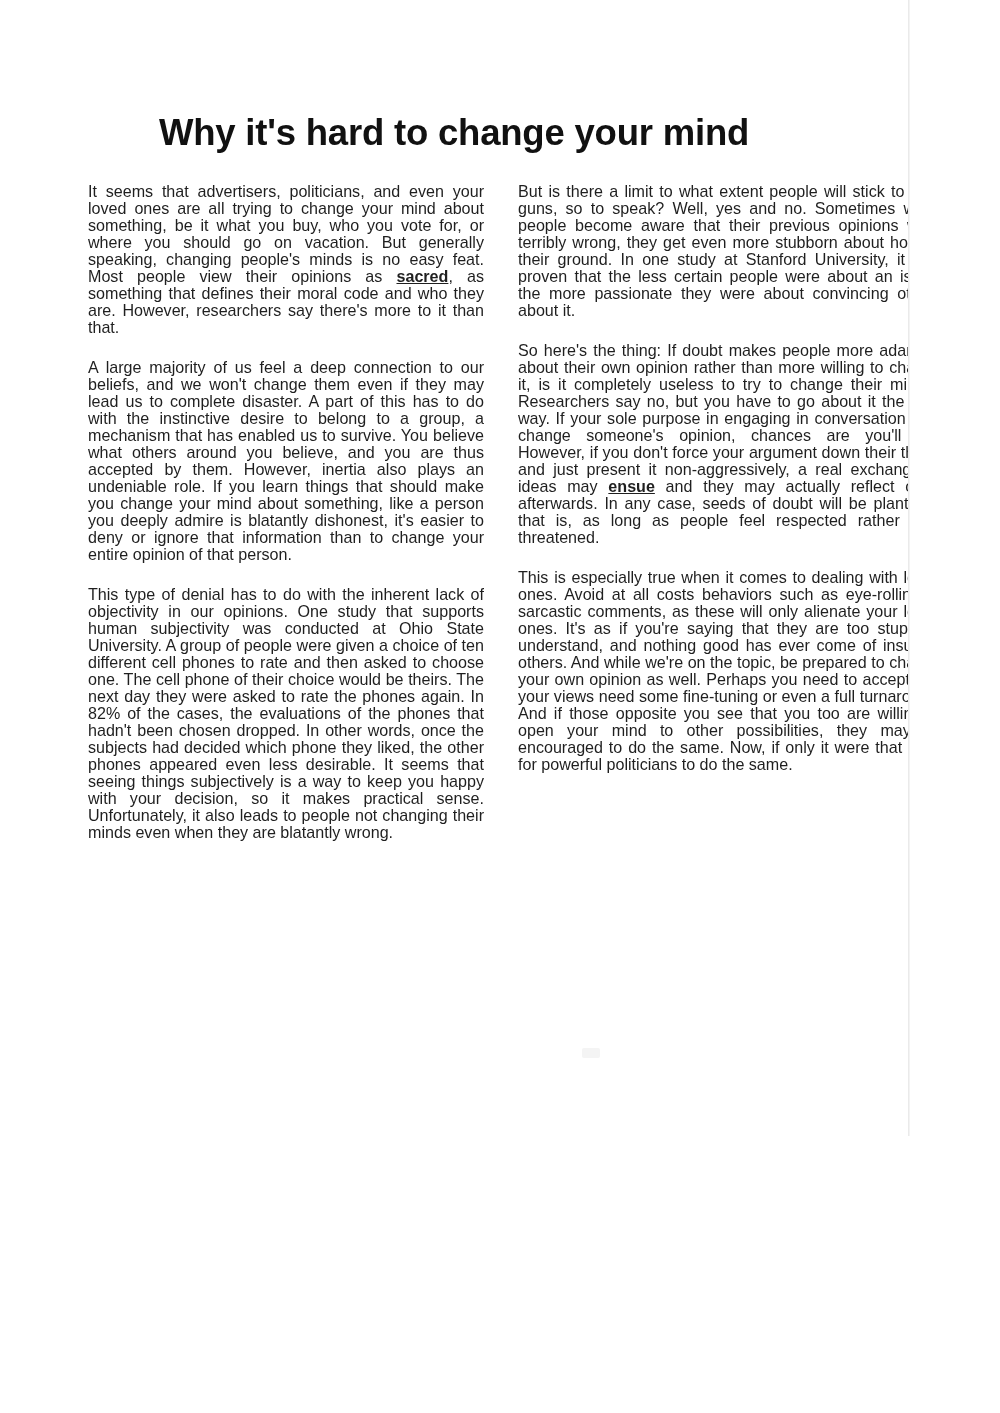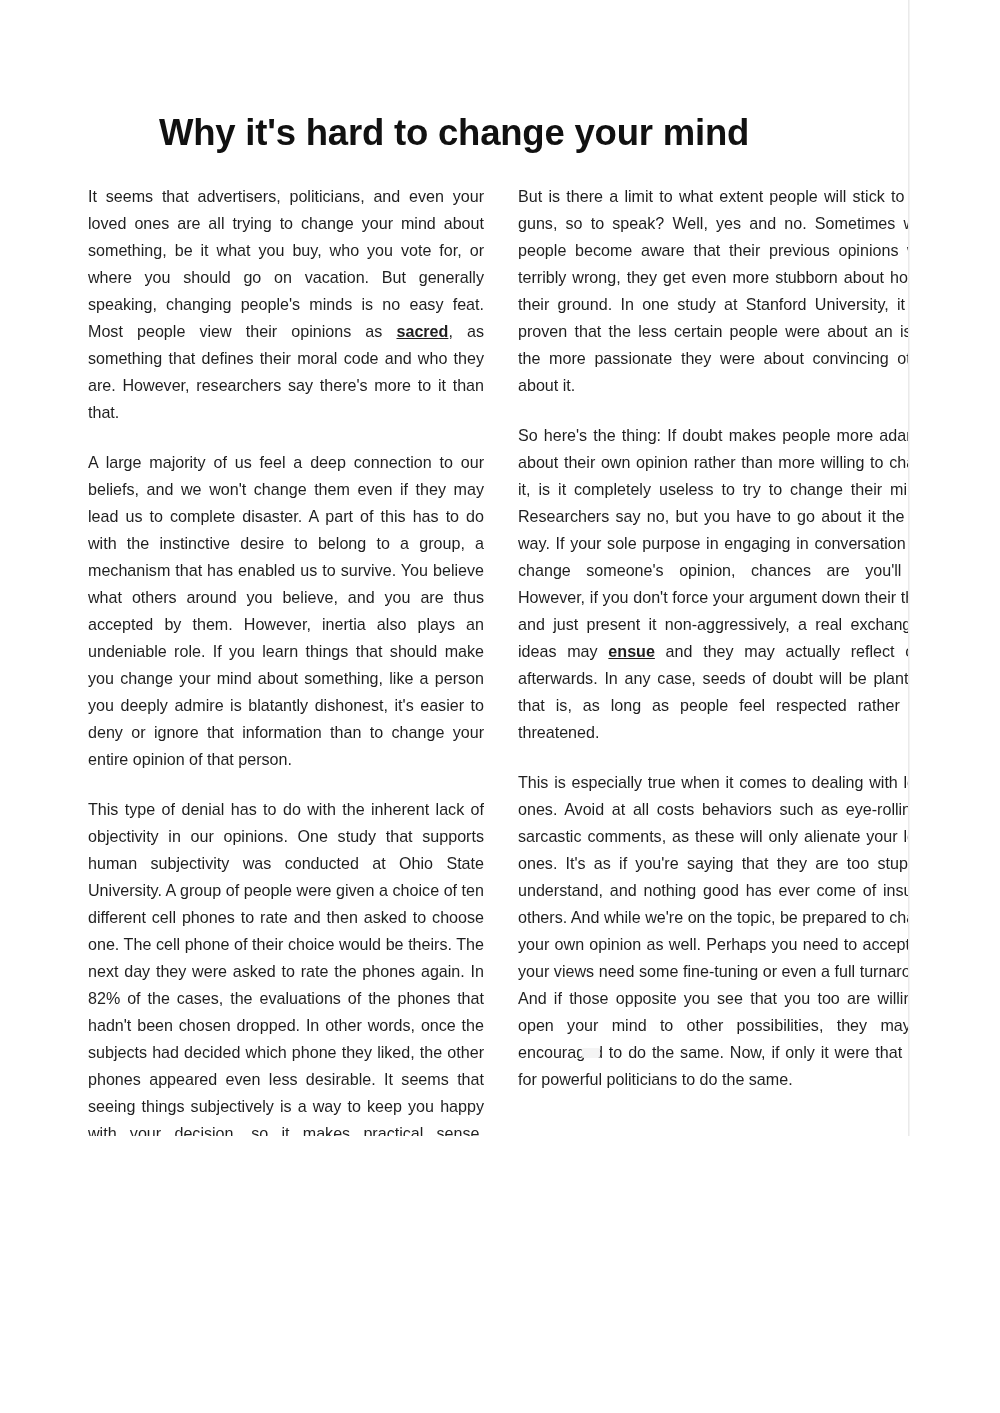--- a/index.html
+++ b/index.html
@@ -59,21 +59,21 @@
     letter-spacing: -0.2px;
     color: #111111;
     white-space: nowrap;
   }
 
   
   .column {
     position: absolute;
     top: 183px;
     font-size: 16.1px;
-    line-height: 27px;
+    line-height: 17px;
     text-align: justify;
     color: #1f1f1f;
   }
   #column-left {
     left: 88px;
     width: 396px;
   }
   
   #column-right-clip {
     position: absolute;

